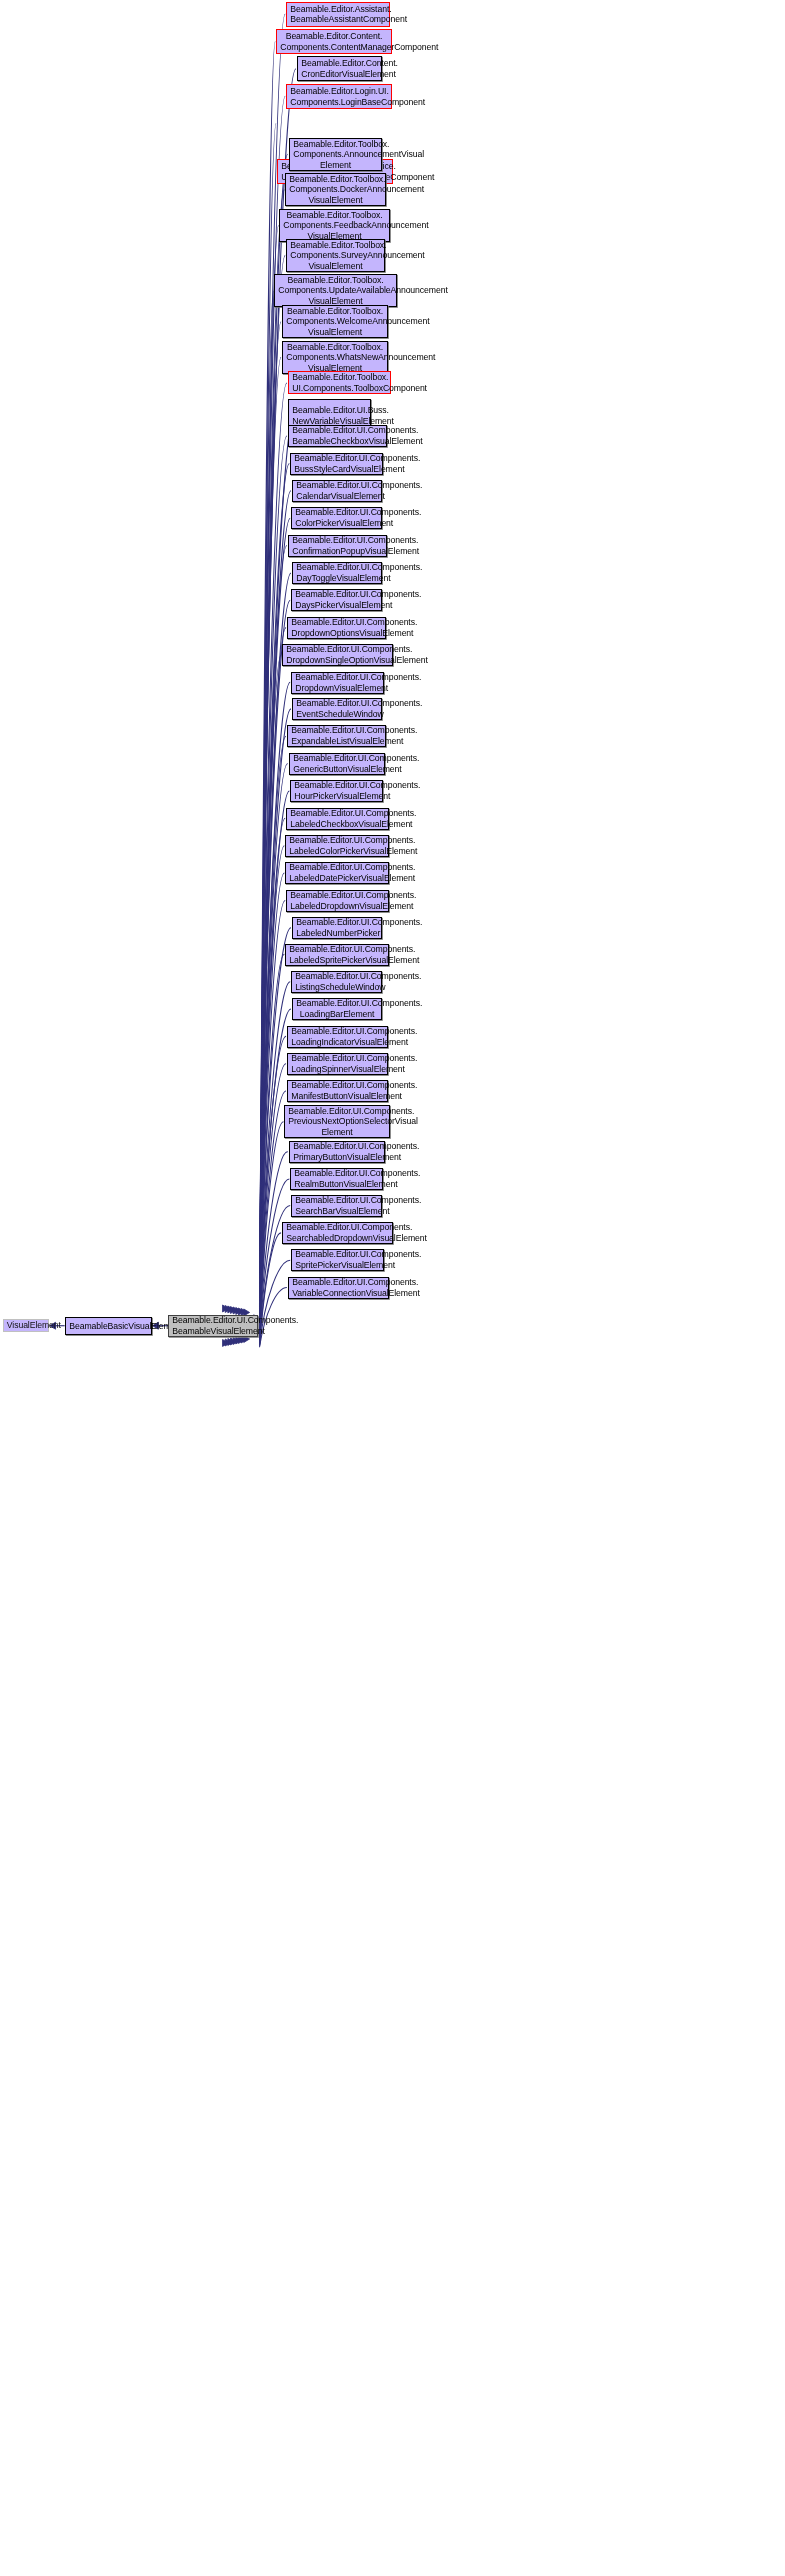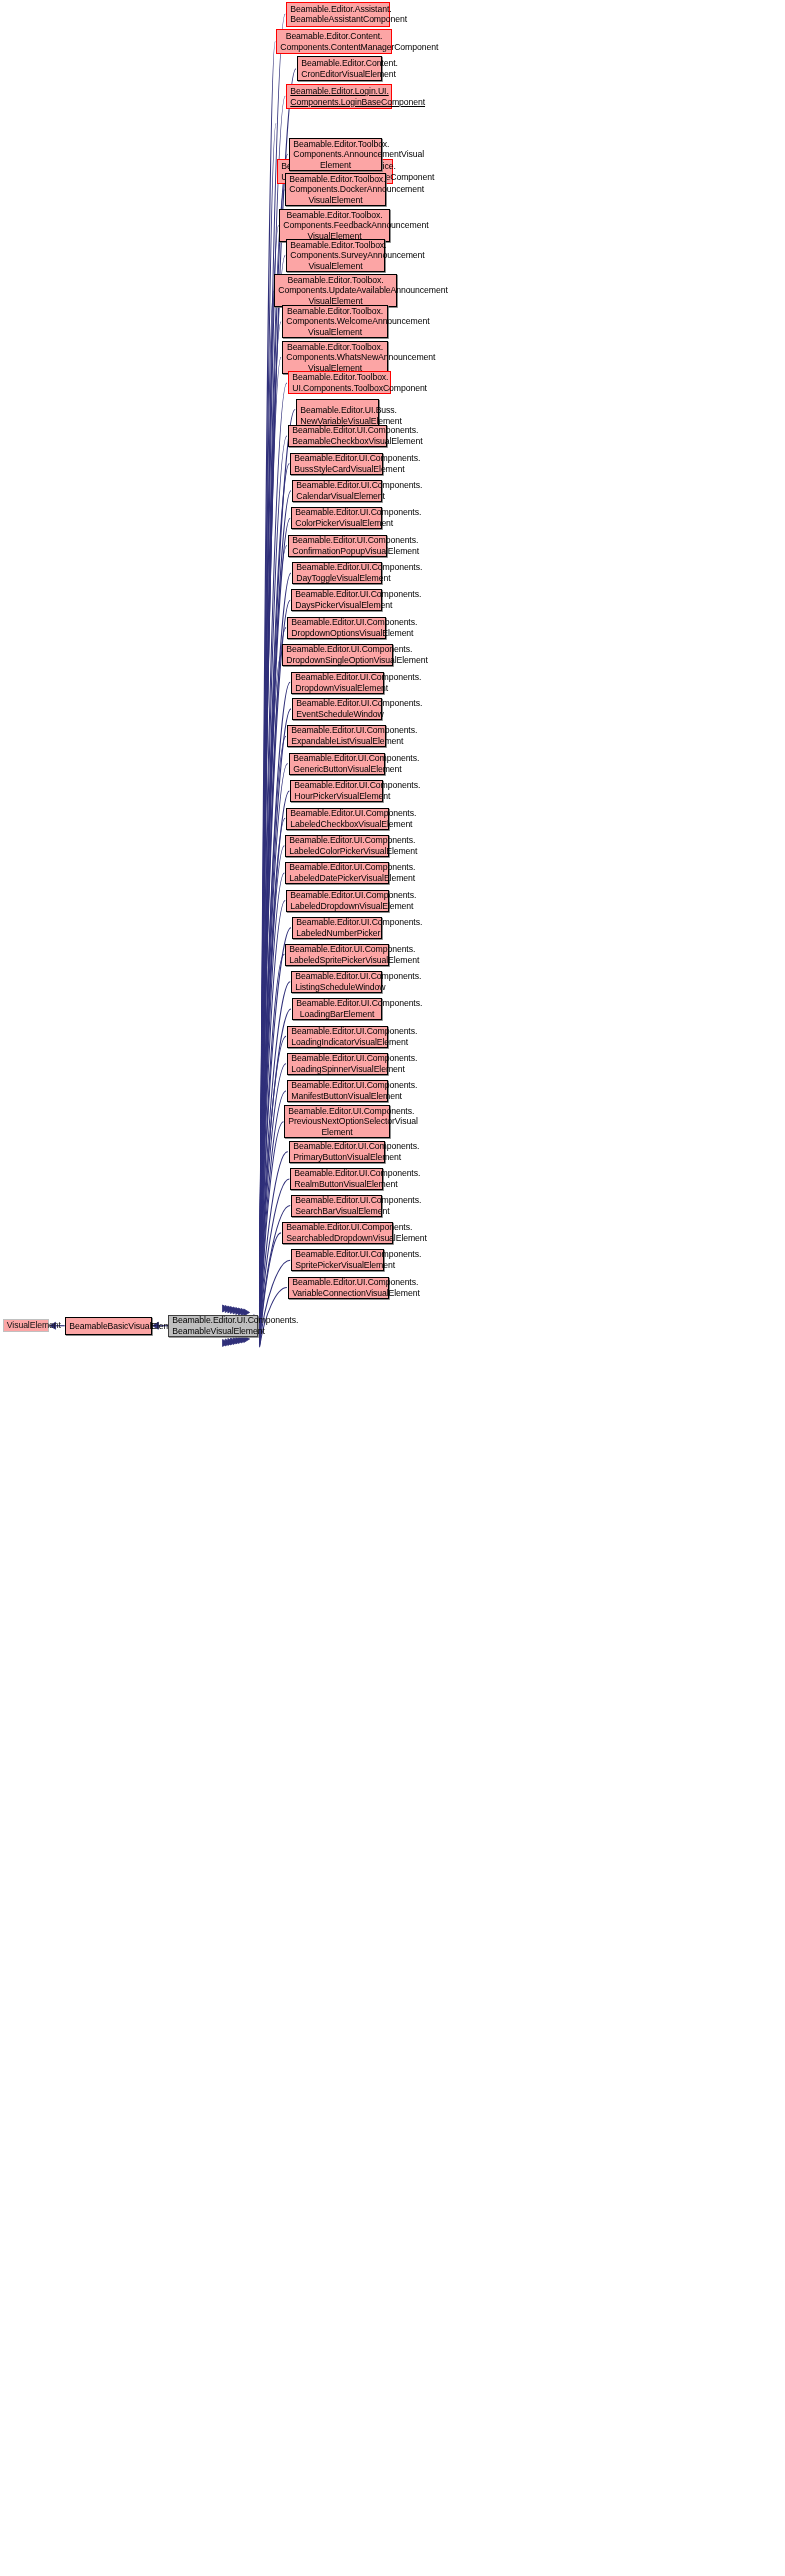--- a/index.html
+++ b/index.html
@@ -8,21 +8,21 @@
   svg#edges{position:absolute;left:0;top:0;width:786px;height:2576px;pointer-events:none;}
 
   .node{
     position:absolute;
     box-sizing:border-box;
     display:flex;align-items:center;justify-content:center;
     text-align:center;
     font-size:8.7px;
     line-height:10.4px;
     color:#000;
-    background:#fca5a5;
+    background:#c4b5fd;
     border:0.8px solid #000000;
     padding:1.7px 3.3px;
     white-space:pre-line;
     letter-spacing:-0.1px;
     z-index:3;
   }
   .node.root{
     border:0.8px solid #c0c0c0;
     color:#111;
   }
@@ -118,21 +118,21 @@
 <div class="node root" style="left: 2.5px; top: 1319px; width: 46px; height: 13.3px;"><span class="lbl">VisualElement</span></div>
     <div class="node shadow" style="left: 65px; top: 1317px; width: 87px; height: 18px;"><span class="lbl">BeamableBasicVisualElement</span></div>
     <div class="node cur" style="left: 168px; top: 1315px; width: 90px; height: 21.6px;"><span class="lbl">Beamable.Editor.UI.Components.
 BeamableVisualElement</span></div>
     <div class="node red" style="left: 286px; top: 1.7px; width: 104px; height: 25px;"><span class="lbl">Beamable.Editor.Assistant.
 BeamableAssistantComponent</span></div>
     <div class="node red" style="left: 276px; top: 29px; width: 116px; height: 25px;"><span class="lbl">Beamable.Editor.Content.
 Components.ContentManagerComponent</span></div>
     <div class="node shadow" style="left: 297px; top: 56px; width: 85px; height: 25px;"><span class="lbl">Beamable.Editor.Content.
 CronEditorVisualElement</span></div>
-    <div class="node red" style="left: 286px; top: 84px; width: 106px; height: 25px; text-decoration: underline;"><span class="lbl">Beamable.Editor.Login.UI.
+    <div class="node red" style="left: 286px; top: 84px; width: 106px; height: 25px;"><span class="lbl">Beamable.Editor.Login.UI.
 Components.LoginBaseComponent</span></div>
     <div class="node red" style="left: 277px; top: 111px; width: 116px; height: 25px; margin-top: 48px;"><span class="lbl">Beamable.Editor.Microservice.
 UI.Components.MicroserviceComponent</span></div>
     <div class="node shadow" style="left: 289px; top: 138px; width: 93px; height: 33px;"><span class="lbl">Beamable.Editor.Toolbox.
 Components.AnnouncementVisual
 Element</span></div>
     <div class="node shadow" style="left: 285px; top: 173px; width: 101px; height: 33px;"><span class="lbl">Beamable.Editor.Toolbox.
 Components.DockerAnnouncement
 VisualElement</span></div>
     <div class="node shadow" style="left: 279px; top: 209px; width: 111px; height: 33px;"><span class="lbl">Beamable.Editor.Toolbox.
@@ -145,21 +145,21 @@
 Components.UpdateAvailableAnnouncement
 VisualElement</span></div>
     <div class="node shadow" style="left: 282px; top: 305px; width: 106px; height: 33px;"><span class="lbl">Beamable.Editor.Toolbox.
 Components.WelcomeAnnouncement
 VisualElement</span></div>
     <div class="node shadow" style="left: 282px; top: 341px; width: 106px; height: 33px;"><span class="lbl">Beamable.Editor.Toolbox.
 Components.WhatsNewAnnouncement
 VisualElement</span></div>
     <div class="node red" style="left: 288px; top: 371px; width: 103px; height: 23px;"><span class="lbl">Beamable.Editor.Toolbox.
 UI.Components.ToolboxComponent</span></div>
-    <div class="node shadow" style="left: 296px; top: 399px; width: 83px; height: 33px;"><span class="lbl">Beamable.Editor.UI.Buss.
+    <div class="node shadow" style="left: 288px; top: 399px; width: 83px; height: 33px;"><span class="lbl">Beamable.Editor.UI.Buss.
 NewVariableVisualElement</span></div>
     <div class="node shadow" style="left: 288px; top: 425px; width: 99px; height: 21.6px;"><span class="lbl">Beamable.Editor.UI.Components.
 BeamableCheckboxVisualElement</span></div>
     <div class="node shadow" style="left: 290px; top: 453px; width: 93px; height: 21.6px;"><span class="lbl">Beamable.Editor.UI.Components.
 BussStyleCardVisualElement</span></div>
     <div class="node shadow" style="left: 292px; top: 480px; width: 90px; height: 21.6px;"><span class="lbl">Beamable.Editor.UI.Components.
 CalendarVisualElement</span></div>
     <div class="node shadow" style="left: 291px; top: 507px; width: 91px; height: 21.6px;"><span class="lbl">Beamable.Editor.UI.Components.
 ColorPickerVisualElement</span></div>
     <div class="node shadow" style="left: 288px; top: 535px; width: 99px; height: 21.6px;"><span class="lbl">Beamable.Editor.UI.Components.

